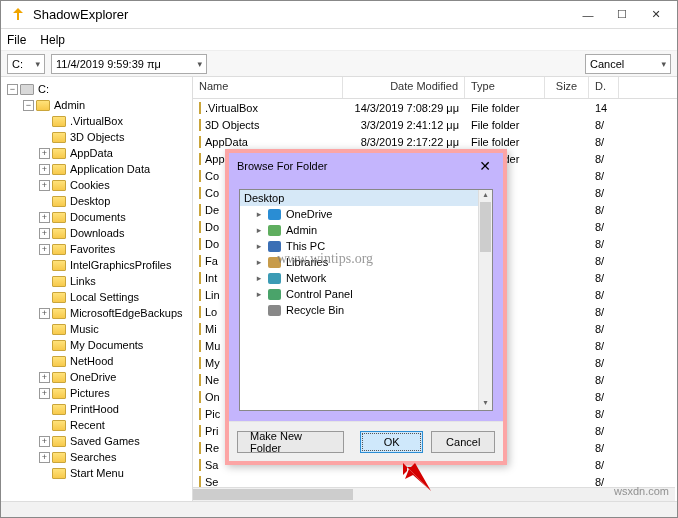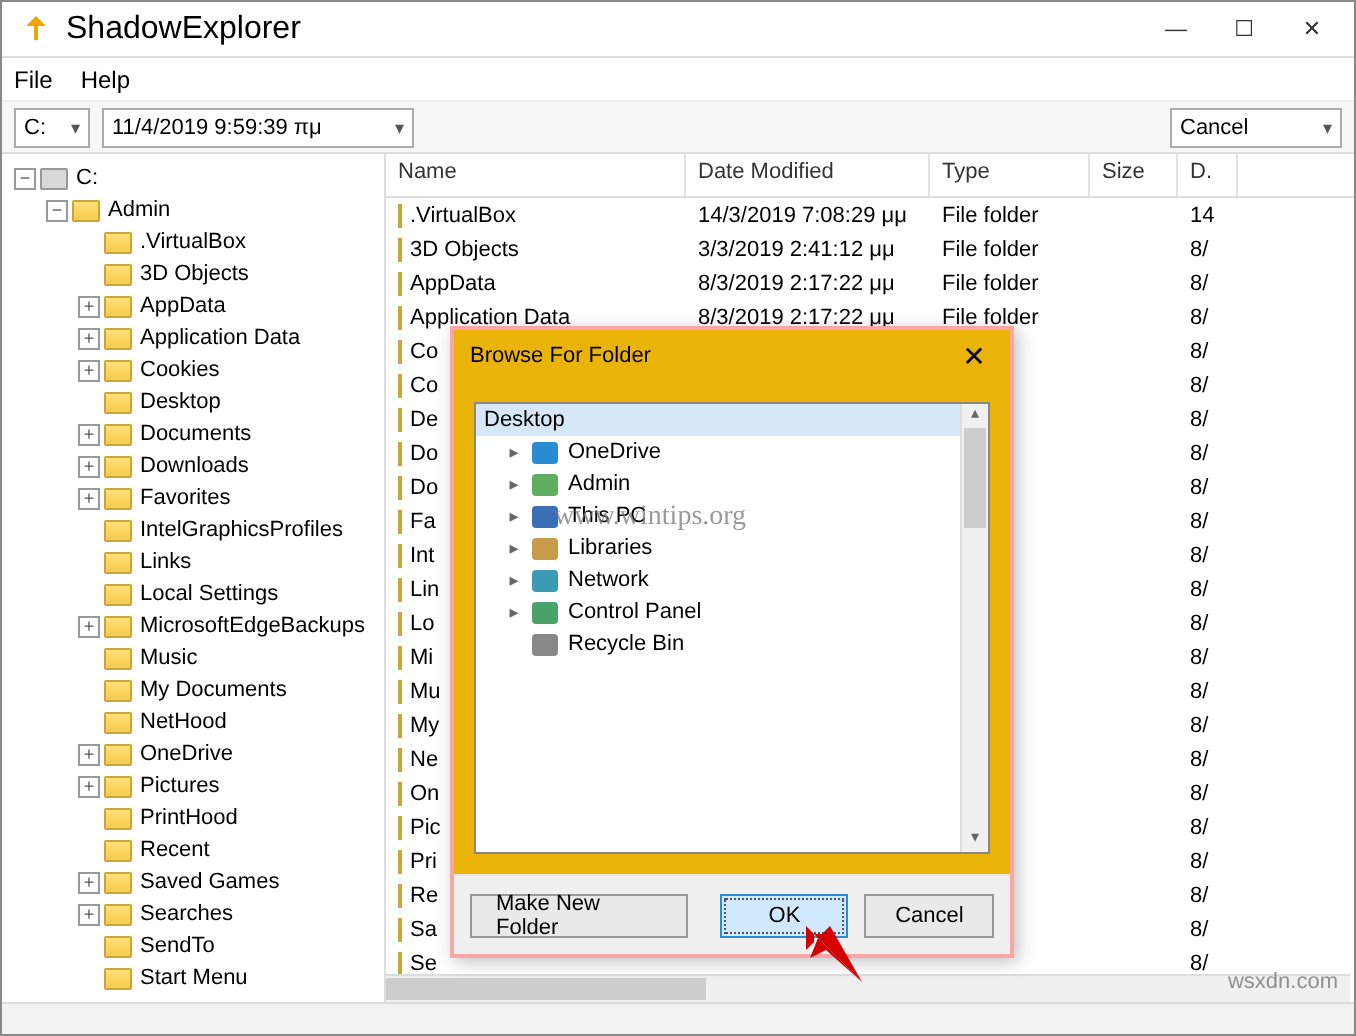--- a/index.html
+++ b/index.html
@@ -1,49 +1,49 @@
 <!DOCTYPE html>
 <html><head>
 <meta charset="utf-8">
 <style>
 * { box-sizing: border-box; font-family: "Segoe UI", Tahoma, sans-serif; font-size: 11px; }
 body { margin: 0; width: 678px; height: 518px; background: #fff; position: relative; overflow: hidden; border: 1px solid #888; }
 .titlebar { height: 28px; background: #fff; display: flex; align-items: center; padding: 0 4px; border-bottom: 1px solid #ddd; }
 .titlebar .icon { width: 16px; height: 16px; margin: 0 6px; color: #e9a400; }
-.titlebar .title { flex: 1; font-size: 16px; }
+.titlebar .title { flex: 1; font-size: 13px; }
 .titlebar .wbtn { width: 34px; height: 22px; display: flex; align-items: center; justify-content: center; color: #333; }
 .menubar { height: 22px; display: flex; align-items: center; padding: 0 6px; gap: 14px; border-bottom: 1px solid #eee; }
 .menubar span { font-size: 12px; }
 .toolbar { height: 26px; display: flex; align-items: center; padding: 2px 6px; gap: 6px; border-bottom: 1px solid #ddd; background: #f7f7f7; }
 .combo { height: 20px; border: 1px solid #aaa; background: #fff; display: flex; align-items: center; padding: 0 4px; justify-content: space-between; }
 .combo .chev { font-size: 9px; color: #555; margin-left: 6px; }
 .main { display: flex; height: calc(100% - 28px - 22px - 26px - 16px); }
 .tree { width: 192px; border-right: 1px solid #ddd; overflow: hidden; padding: 4px 2px; background: #fff; }
 .tree-row { display: flex; align-items: center; height: 16px; white-space: nowrap; }
 .tree-row .pm { width: 11px; height: 11px; border: 1px solid #999; font-size: 9px; line-height: 9px; text-align: center; margin-right: 2px; color: #555; background: #fff; }
 .tree-row .sp { display: inline-block; }
 .folder-icon { width: 14px; height: 11px; background: linear-gradient(#ffe27a,#f7c94b); border: 1px solid #caa53a; border-radius: 1px; margin-right: 4px; flex-shrink: 0; }
 .drive-icon { width: 14px; height: 11px; background: #d9d9d9; border: 1px solid #999; border-radius: 1px; margin-right: 4px; flex-shrink: 0; }
 .list { flex: 1; overflow: hidden; position: relative; }
 .list-header { height: 22px; display: flex; border-bottom: 1px solid #ddd; background: #fff; }
 .list-header div { border-right: 1px solid #e2e2e2; padding: 3px 6px; color: #333; }
 .col-name { width: 150px; }
-.col-date { width: 122px; }
+.col-date { width: 122px; text-align: right; }
 .col-type { width: 80px; }
-.col-size { width: 44px; text-align: left; }
+.col-size { width: 44px; text-align: center; }
 .col-d { width: 30px; }
 .list-body { }
 .list-row { height: 17px; display: flex; align-items: center; }
 .list-row .c { padding: 0 6px; overflow: hidden; white-space: nowrap; }
 .statusbar { height: 16px; border-top: 1px solid #ddd; background: #f2f2f2; display: flex; justify-content: space-between; align-items: center; padding: 0 4px; font-size: 10px; color: #555; }
 .hscroll { position: absolute; bottom: 0; left: 0; right: 2px; height: 14px; background: #f0f0f0; border-top: 1px solid #ddd; }
 .hscroll .thumb { position: absolute; left: 0; width: 160px; top: 1px; bottom: 1px; background: #cdcdcd; }
 
 
-.dialog { position: absolute; left: 224px; top: 162px; width: 282px; height: 316px; background: #eab308; border: 2px solid #fca5a5; box-shadow: 2px 2px 8px rgba(0,0,0,.25); display: flex; flex-direction: column; }
+.dialog { position: absolute; left: 224px; top: 148px; width: 282px; height: 316px; background: #c4b5fd; border: 4px solid #fca5a5; box-shadow: 2px 2px 8px rgba(0,0,0,.25); display: flex; flex-direction: column; }
 .dlg-title { height: 26px; display: flex; align-items: center; padding: 0 8px; font-size: 12px; }
 .dlg-title .x { margin-left: auto; width: 20px; text-align: center; font-size: 14px; }
 .dlg-body { flex: 1; padding: 10px; display: flex; }
 .folder-box { flex: 1; border: 1px solid #888; background: #fff; position: relative; overflow: hidden; }
 .fb-sel { background: #d6e8f7; padding: 2px 4px; display: flex; align-items: center; }
 .fb-row { padding: 1px 4px; display: flex; align-items: center; }
 .fb-row .chev2 { width: 10px; text-align: center; color: #666; margin-right: 2px; font-size: 9px; }
 .fb-row .ico { width: 16px; height: 14px; margin-right: 4px; display: inline-flex; align-items: center; justify-content: center; }
 .desk-icon { background: linear-gradient(#6db3e8,#3d8ecb); border-radius: 1px; width: 14px; height: 11px; }
 .vscroll { position: absolute; right: 0; top: 0; bottom: 0; width: 14px; background: #f0f0f0; border-left: 1px solid #ddd; }
@@ -237,26 +237,20 @@
         <div class="tree-row">
           <span class="sp" style="width:36px"></span>
           <span class="pm">+</span>
           <span class="folder-icon"></span>
           <span>Searches</span>
         </div>
         <div class="tree-row">
           <span class="sp" style="width:36px"></span>
           <span class="sp" style="width:13px"></span>
           <span class="folder-icon"></span>
-          <span>SendTo</span>
-        </div>
-        <div class="tree-row">
-          <span class="sp" style="width:36px"></span>
-          <span class="sp" style="width:13px"></span>
-          <span class="folder-icon"></span>
           <span>Start Menu</span>
         </div>
       </div>
 
   </div>
 
   <div class="list">
     <div class="list-header">
       <div class="col-name">Name</div>
       <div class="col-date">Date Modified</div>

